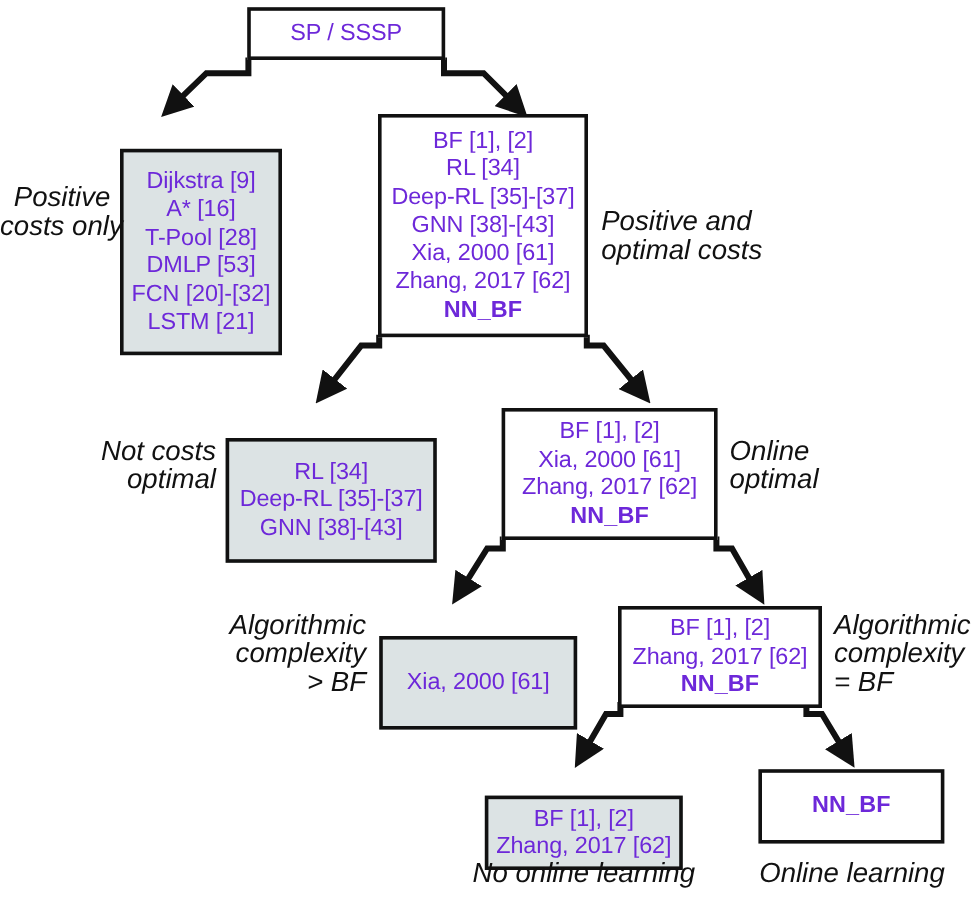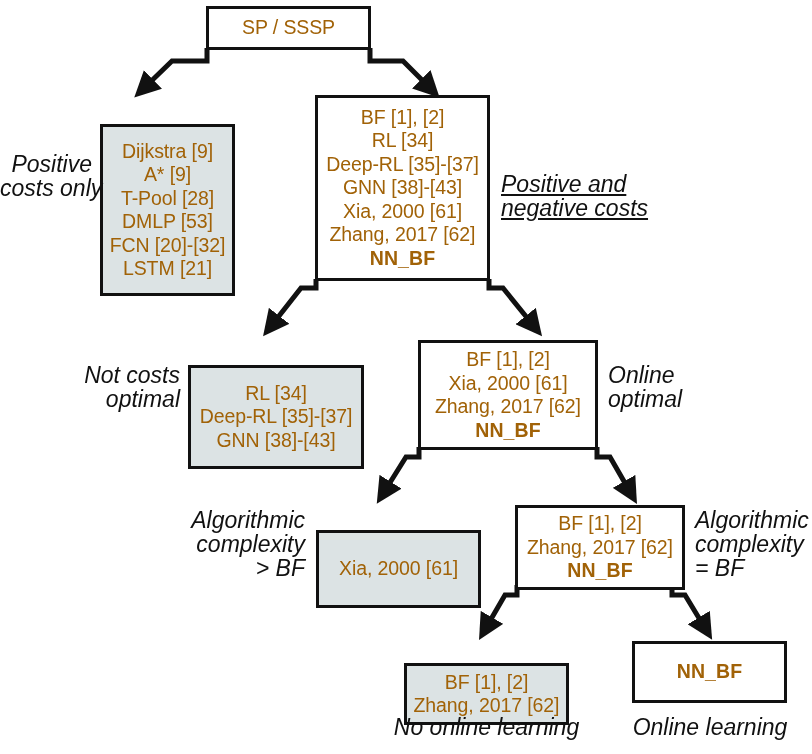--- a/index.html
+++ b/index.html
@@ -31,21 +31,21 @@
     position: absolute;
     box-sizing: border-box;
     border: 3px solid #111111;
     display: flex;
     flex-direction: column;
     align-items: center;
     justify-content: center;
     text-align: center;
     font-size: 19.5px;
     line-height: 23.5px;
-    color: #a16207;
+    color: #6d28d9;
     letter-spacing: -0.1px;
     z-index: 2;
   }
   .node.fill-gray { background: #dce3e4; margin-top: 22px; }
   .node.fill-white { background: #ffffff; }
   .node .line { white-space: nowrap; display: block; }
   .node .line.bold { font-weight: bold; letter-spacing: 0.1px; }
 
   .side-label {
     position: absolute;
@@ -100,21 +100,21 @@
       <path d="M672,585 L672,595 L685,595 L708,633" stroke="#111111" stroke-width="5" fill="none" stroke-linejoin="miter" marker-end="url(#arrowhead)"></path>
     </g>
   </svg>
 
   <div class="node fill-white" style="left:206px; top:6px; width:165px; height:44px;">
     <span class="line">SP / SSSP</span>
   </div>
 
   <div class="node fill-gray" style="left:100px; top:102px; width:135px; height:172px;">
     <span class="line">Dijkstra [9]</span>
-    <span class="line">A* [9]</span>
+    <span class="line">A* [16]</span>
     <span class="line">T-Pool [28]</span>
     <span class="line">DMLP [53]</span>
     <span class="line">FCN [20]-[32]</span>
     <span class="line">LSTM [21]</span>
   </div>
 
   <div class="node fill-white" style="left:315px; top:95px; width:175px; height:186px;">
     <span class="line">BF [1], [2]</span>
     <span class="line">RL [34]</span>
     <span class="line">Deep-RL [35]-[37]</span>
@@ -154,23 +154,23 @@
 
   <div class="node fill-white" style="left:632px; top:641px; width:155px; height:62px;">
     <span class="line bold">NN_BF</span>
   </div>
 
   <div class="side-label align-right" style="left:0px; top:152px; width:92px;">
     <span class="line">Positive</span>
     <span class="line">costs only</span>
   </div>
 
-  <div class="side-label align-left" style="left:501px; top:172px; width:200px;text-decoration:underline;">
+  <div class="side-label align-left" style="left:501px; top:172px; width:200px;">
     <span class="line">Positive and</span>
-    <span class="line">negative costs</span>
+    <span class="line">optimal costs</span>
   </div>
 
   <div class="side-label align-right" style="left:20px; top:363px; width:160px;">
     <span class="line">Not costs</span>
     <span class="line">optimal</span>
   </div>
 
   <div class="side-label align-left" style="left:608px; top:363px; width:160px;">
     <span class="line">Online</span>
     <span class="line">optimal</span>

